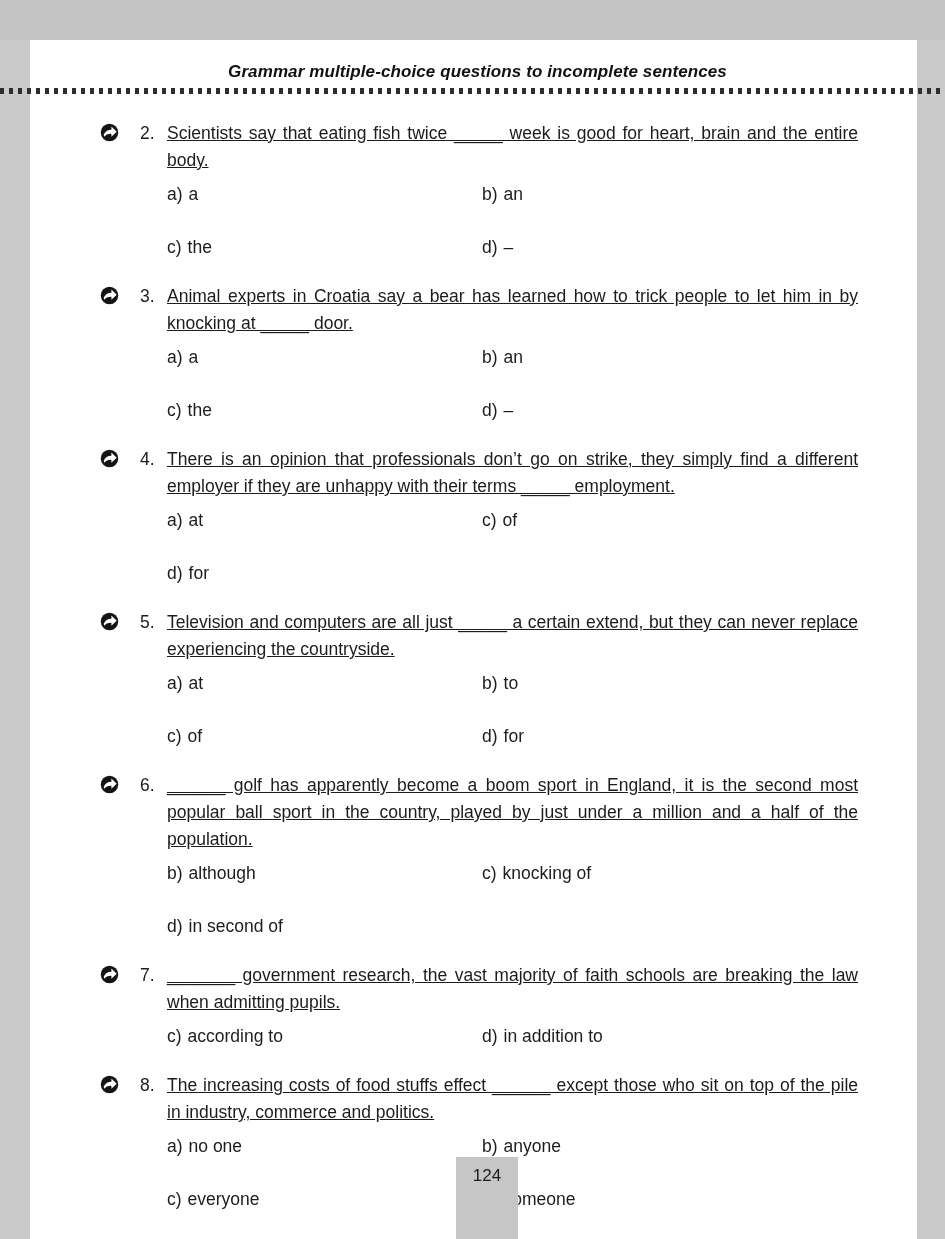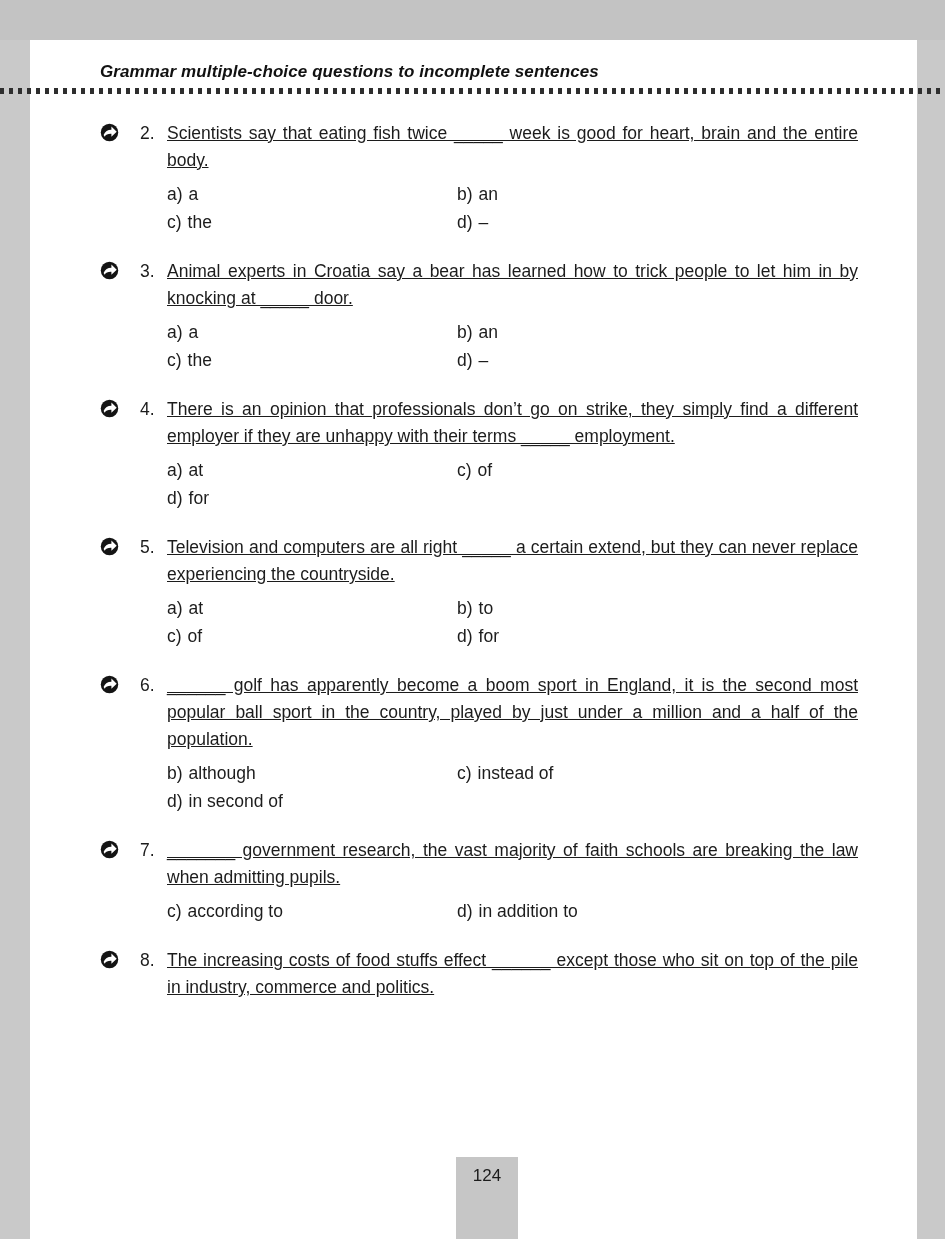--- a/index.html
+++ b/index.html
@@ -14,39 +14,40 @@
   .side-left {
     position:absolute; top:40px; left:0; width:30px; height:1199px; background:#c9c9c9;
   }
   .side-right {
     position:absolute; top:40px; right:0; width:28px; height:1199px; background:#c9c9c9;
   }
   .header {
     position:absolute; top:62px; left:100px; right:90px;
     font-size:17px; font-weight:bold; font-style:italic; color:#111;
     letter-spacing:0.1px;
+    text-align:center;
   }
   .dotted {
     position:absolute; top:88px; left:0; width:945px; height:6px;
     background:repeating-linear-gradient(to right, #2e2e2e 0 4px, transparent 4px 9px);
   }
   .content {
     position:absolute; top:120px; left:100px; width:758px;
   }
   .question { display:flex; margin-bottom:22px; }
   .q-icon { flex:0 0 40px; padding-top:3px; }
   .q-icon svg { display:block; }
   .q-body { flex:1; }
   .q-line { display:flex; font-size:17.5px; line-height:27px; }
   .q-num { flex:0 0 27px; }
   .q-text { flex:1; text-align:justify;text-decoration:underline; }
   .q-options {
     margin-left:27px; margin-top:6px;
     display:grid; grid-template-columns:290px auto;
-    font-size:17.5px; line-height:28px;
+    font-size:17.5px; line-height:28px;gap:25px;
   }
   .q-option .opt-label { margin-right:6px; }
   .footer-box {
     position:absolute; left:456px; top:1157px; width:62px; height:94px;
     background:#c6c6c6; text-align:center;
   }
   .page-num {
     padding-top:9px; font-size:17px; color:#1c1c1c;
   }
 </style>
@@ -127,21 +128,21 @@
   <div class="question">
     <span class="q-icon">
       <svg viewBox="0 0 20 20" width="19" height="19" aria-hidden="true">
         <circle cx="10" cy="10" r="9.2" fill="#141414"></circle>
         <path d="M3.8 12.6 q2.2 -5.6 8.2 -5.6 l0 -3.2 5.6 5.4 -5.6 5.4 0 -3.2 q-5.4 -0.2 -7 3 z" fill="#ffffff"></path>
       </svg>
     </span>
     <div class="q-body">
       <div class="q-line">
         <span class="q-num">5.</span>
-        <span class="q-text">Television and computers are all right _____ a certain extend, but they can never replace experiencing the countryside.</span>
+        <span class="q-text">Television and computers are all just _____ a certain extend, but they can never replace experiencing the countryside.</span>
       </div>
       <div class="q-options">
         <span class="q-option"><span class="opt-label">a)</span><span class="opt-text">at</span></span>
         <span class="q-option"><span class="opt-label">b)</span><span class="opt-text">to</span></span>
         <span class="q-option"><span class="opt-label">c)</span><span class="opt-text">of</span></span>
         <span class="q-option"><span class="opt-label">d)</span><span class="opt-text">for</span></span>
       </div>
     </div>
   </div>
 
@@ -152,21 +153,21 @@
         <path d="M3.8 12.6 q2.2 -5.6 8.2 -5.6 l0 -3.2 5.6 5.4 -5.6 5.4 0 -3.2 q-5.4 -0.2 -7 3 z" fill="#ffffff"></path>
       </svg>
     </span>
     <div class="q-body">
       <div class="q-line">
         <span class="q-num">6.</span>
         <span class="q-text">______ golf has apparently become a boom sport in England, it is the second most popular ball sport in the country, played by just under a million and a half of the population.</span>
       </div>
       <div class="q-options">
         <span class="q-option"><span class="opt-label">b)</span><span class="opt-text">although</span></span>
-        <span class="q-option"><span class="opt-label">c)</span><span class="opt-text">instead of</span></span>
+        <span class="q-option"><span class="opt-label">c)</span><span class="opt-text">knocking of</span></span>
         <span class="q-option"><span class="opt-label">d)</span><span class="opt-text">in second of</span></span>
       </div>
     </div>
   </div>
 
   <div class="question">
     <span class="q-icon">
       <svg viewBox="0 0 20 20" width="19" height="19" aria-hidden="true">
         <circle cx="10" cy="10" r="9.2" fill="#141414"></circle>
         <path d="M3.8 12.6 q2.2 -5.6 8.2 -5.6 l0 -3.2 5.6 5.4 -5.6 5.4 0 -3.2 q-5.4 -0.2 -7 3 z" fill="#ffffff"></path>
@@ -189,20 +190,26 @@
       <svg viewBox="0 0 20 20" width="19" height="19" aria-hidden="true">
         <circle cx="10" cy="10" r="9.2" fill="#141414"></circle>
         <path d="M3.8 12.6 q2.2 -5.6 8.2 -5.6 l0 -3.2 5.6 5.4 -5.6 5.4 0 -3.2 q-5.4 -0.2 -7 3 z" fill="#ffffff"></path>
       </svg>
     </span>
     <div class="q-body">
       <div class="q-line">
         <span class="q-num">8.</span>
         <span class="q-text">The increasing costs of food stuffs effect ______ except those who sit on top of the pile in industry, commerce and politics.</span>
       </div>
+      <div class="q-options">
+        <span class="q-option"><span class="opt-label">a)</span><span class="opt-text">no one</span></span>
+        <span class="q-option"><span class="opt-label">b)</span><span class="opt-text">anyone</span></span>
+        <span class="q-option"><span class="opt-label">c)</span><span class="opt-text">everyone</span></span>
+        <span class="q-option"><span class="opt-label">d)</span><span class="opt-text">someone</span></span>
+      </div>
     </div>
   </div>
 </div>
 
   <div class="footer-box">
     <div class="page-num">124</div>
   </div>
 </div>
 
 </body></html>

